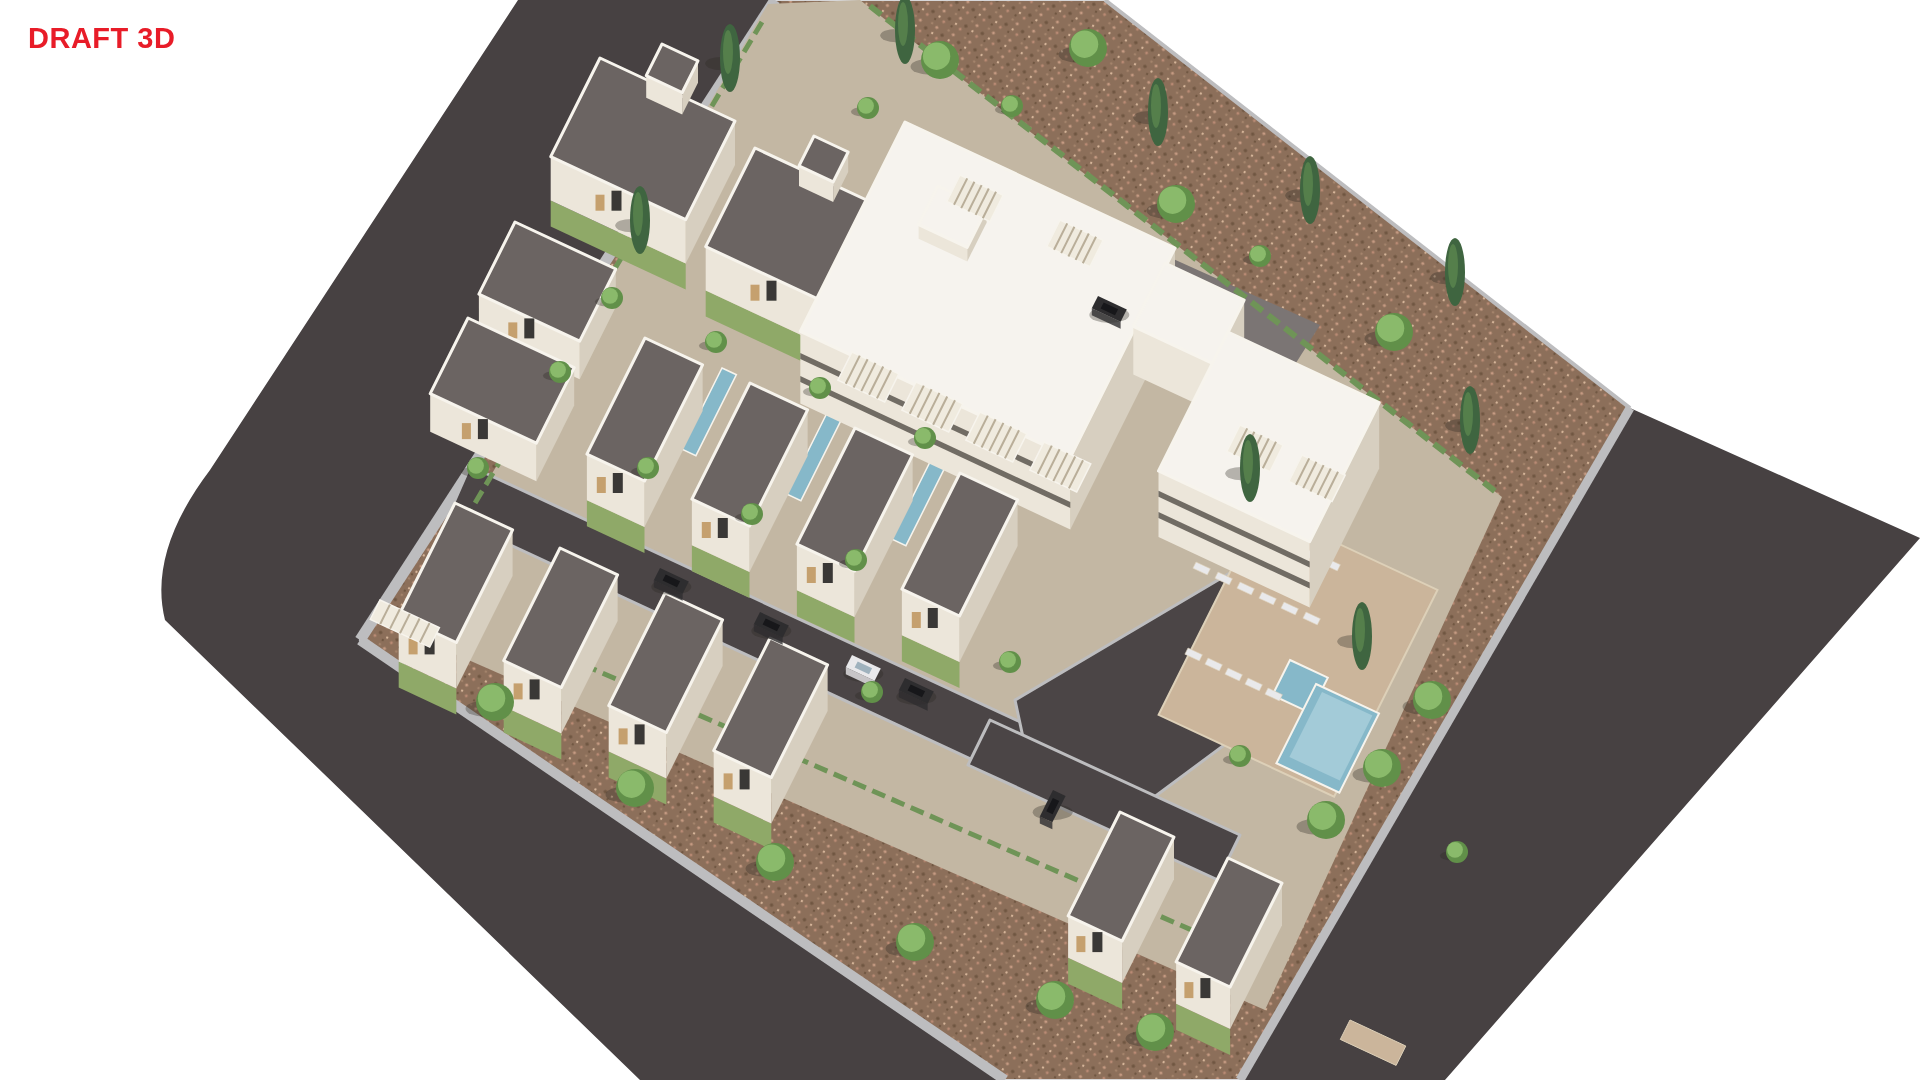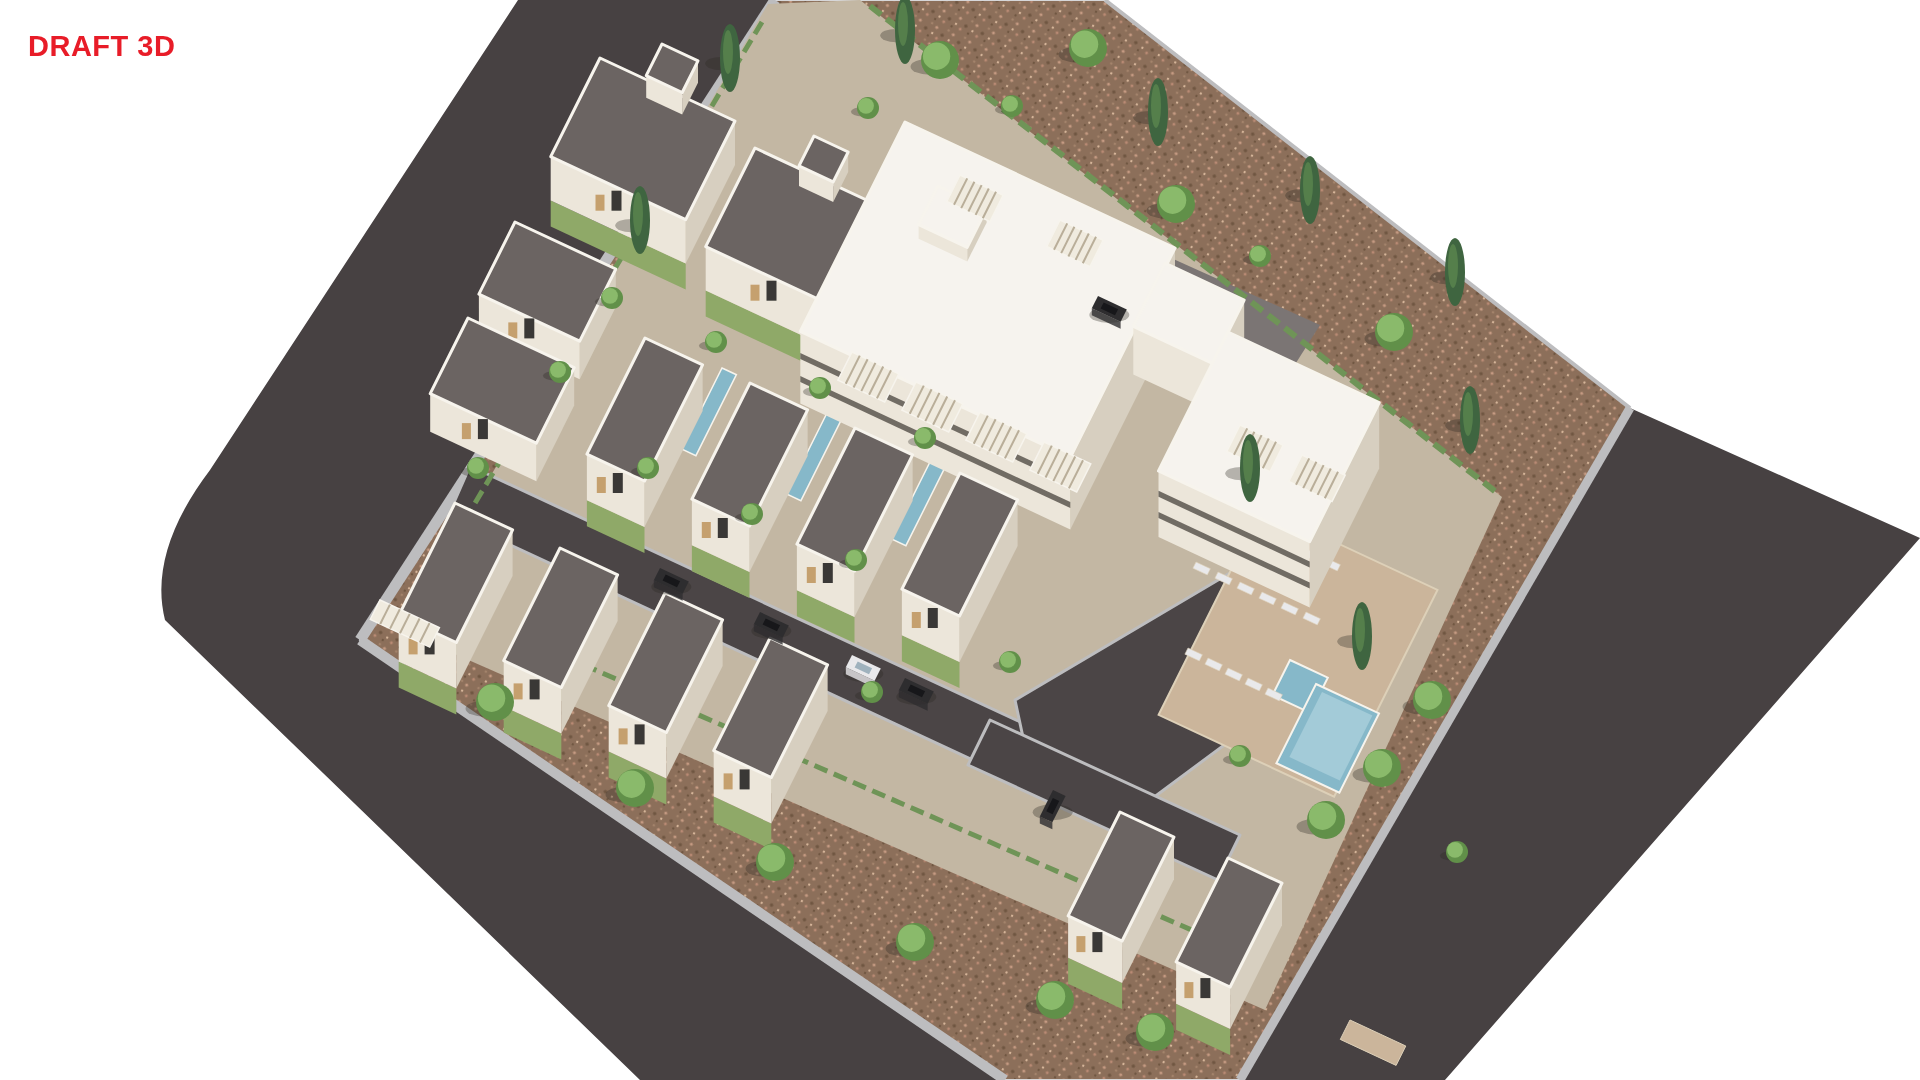--- a/index.html
+++ b/index.html
@@ -1,20 +1,20 @@
 <!DOCTYPE html>
 <html style="--bg: #ffffff; --draft: #e81c28; --road: #474142; --street: #4b4546; --court: #7b7574; --sidewalk: #bdbdbf; --curb: #d7d7d9; --ground: #8c6f5a; --speck1: #c59a82; --speck2: #6f5641; --speck3: #b98a74; --speck4: #a3836b; --speck5: #d8b79b; --compound: #c3b7a3; --grass: #8fa968; --hedge: #6f9457; --wall-lit: #ece6da; --wall-shade: #d7cfc0; --stone: #bfa98c; --roof-dark: #6b6462; --roof-white: #f6f3ee; --parapet: #f7f4ed; --band: #5c564f; --glass: #3a3836; --wood: #c5a06e; --pergola-bg: #f0ebdf; --pergola-slat: #b9ae99; --deck: #cbb59b; --deck-edge: #ddd0b8; --pool: #86b8c9; --pool-light: #a3cbd8; --tree-base: #619049; --tree-top: #8aba6b; --cypress: #3f6540; --car-dark: #2e2d2f; --car-white: #e9e9eb; --shadow: rgba(45,40,34,0.32);"><head>
 <meta charset="utf-8">
 <style>
   html,body{margin:0;padding:0;background:#ffffff;}
   .stage{position:relative;width:1920px;height:1080px;overflow:hidden;background:var(--bg,#fff);
          font-family:"Liberation Sans",sans-serif;}
   .stage svg{position:absolute;left:0;top:0;}
   .draft-label{position:absolute;left:28px;top:22px;font-weight:bold;font-size:29px;
-               letter-spacing:0.5px;color:var(--draft,#e81c28);user-select:none;margin-top:8px;}
+               letter-spacing:0.5px;color:var(--draft,#e81c28);user-select:none;}
 </style>
 </head>
 <body>
 
 <div class="stage">
   <svg id="scene" width="1920" height="1080" viewBox="0 0 1920 1080">
     <defs>
       <pattern id="soil" width="18" height="18" patternUnits="userSpaceOnUse" patternTransform="rotate(24)">
         <rect width="18" height="18" style="fill:var(--ground)"></rect>
         <circle cx="3" cy="4" r="1.6" style="fill:var(--speck1)"></circle>

